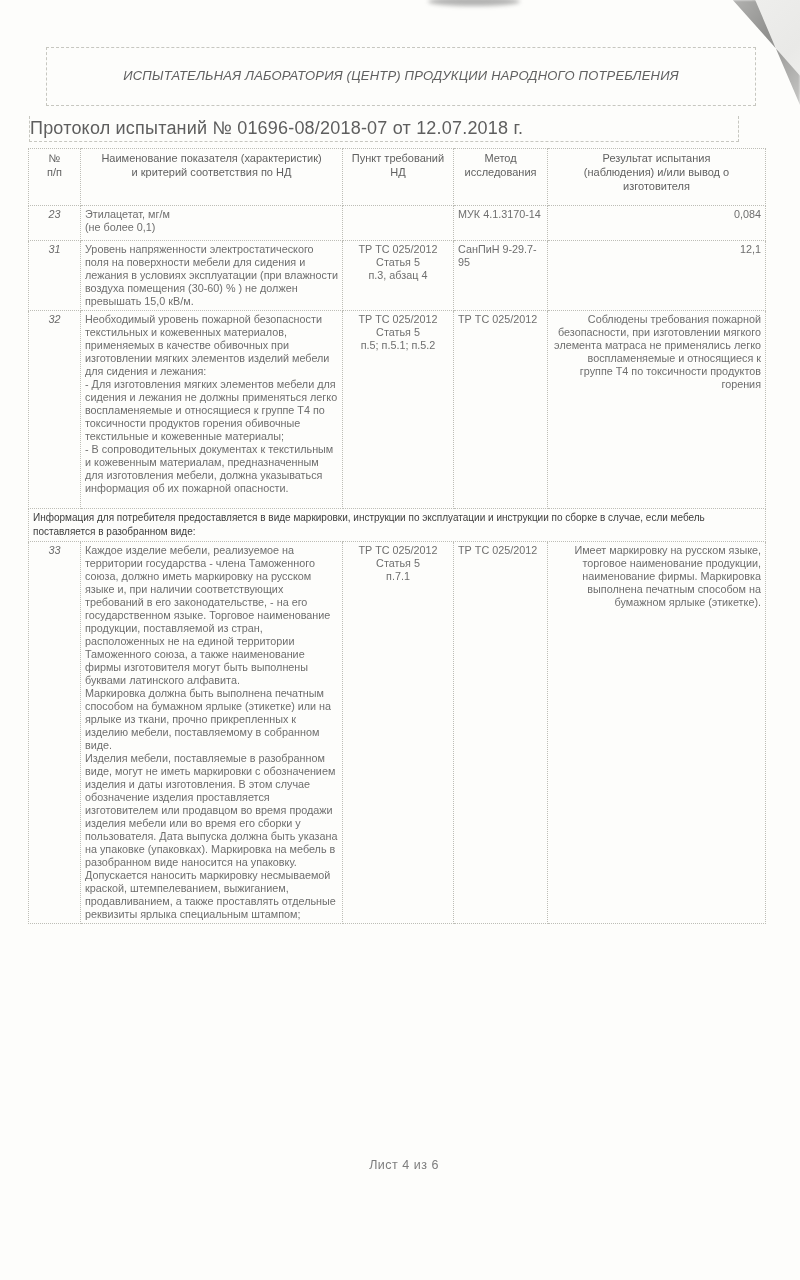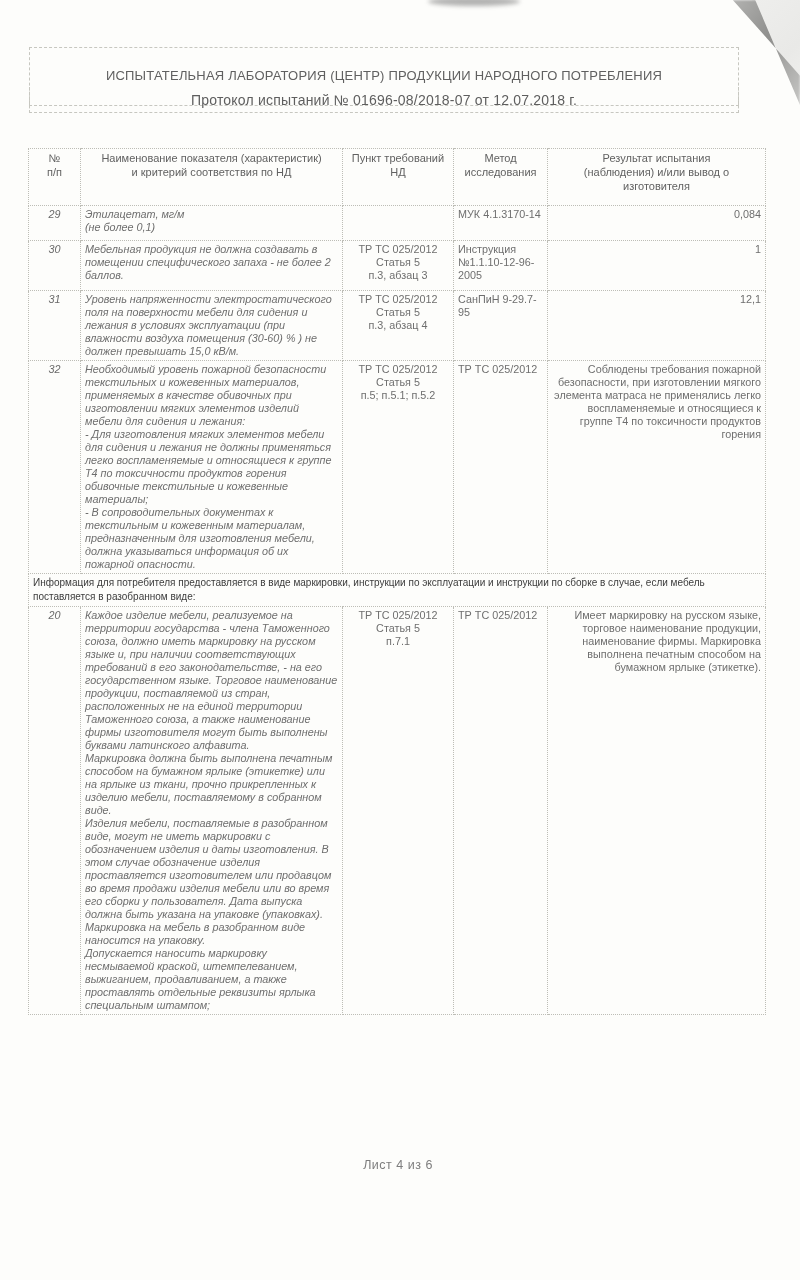--- a/index.html
+++ b/index.html
@@ -21,58 +21,58 @@
     clip-path:polygon(16% 0,44% 0,100% 86%,100% 62%);
     background:linear-gradient(125deg,#b9b9b7 0%,#8f8f8d 45%,#cfcfcd 100%);
     filter:blur(1.2px);
   }
   .top-smudge{
     position:absolute;top:-3px;left:428px;width:92px;height:9px;border-radius:50%;
     background:#777;opacity:.55;filter:blur(2px);
   }
   
   .hdr-box{
-    position:absolute;left:29px;top:47px;width:708px;height:57px;
+    position:absolute;left:46px;top:47px;width:708px;height:57px;
     border:1px dashed #c7c7c0;
     display:flex;flex-direction:column;justify-content:center;align-items:center;
-    text-align:center;color:#606060;
+    text-align:center;font-style:italic;color:#606060;
   }
   .hdr-line{font-size:13px;line-height:16.5px;letter-spacing:.2px;}
   .hdr-line.small{font-size:12.5px;}
   .proto-box{
-    position:absolute;left:29px;top:87px;width:708px;height:25px;
+    position:absolute;left:29px;top:116px;width:708px;height:25px;
     border:1px dashed #c7c7c0;border-top:none;
-    display:flex;justify-content:center;align-items:center;
-    font-size:14px;color:#5e5e5e;letter-spacing:.2px;
+    display:flex;align-items:center;
+    font-size:18px;color:#5e5e5e;letter-spacing:.2px;
   }
   
   table.results{
     position:absolute;left:28px;top:148px;width:737px;
     border-collapse:collapse;table-layout:fixed;
     font-size:10.8px;line-height:13px;color:#6e6e6e;
   }
   table.results td,table.results th{
     border:1px dotted #bdbdb6;
     white-space:pre-line;
     padding:2px 4px;
     vertical-align:top;
     font-weight:normal;
   }
   th.h{vertical-align:middle;text-align:center;font-size:11px;line-height:14px;color:#616161;}
   td.c-num{text-align:center;vertical-align:middle;font-style:italic;color:#6a6a6a;}
-  td.c-name{text-align:left;font-style:italic;}
+  td.c-name{text-align:left;}
   td.c-ref{text-align:center;}
   td.c-met{text-align:left;}
   td.c-res{text-align:right;vertical-align:middle;}
   td.note{
     font-weight:bold;color:#3c3c3c;font-size:10px;line-height:14px;
     padding:2px 3px;white-space:normal;
   }
   .footer{
-    position:absolute;left:8px;top:1158px;width:780px;text-align:center;
+    position:absolute;left:14px;top:1158px;width:780px;text-align:center;
     font-size:12.5px;color:#7d7d7d;letter-spacing:.5px;
   }
 </style>
 </head>
 <body>
 
 <div class="corner-fold">
   <div class="fold-under"></div>
   <div class="fold-shadow"></div>
 </div>
@@ -103,39 +103,28 @@
       <th class="h">Пункт требований
 НД</th>
       <th class="h">Метод
 исследования</th>
       <th class="h">Результат испытания
 (наблюдения) и/или вывод о
 изготовителя</th>
     </tr>
 
     <tr style="height:35px">
-      <td class="c-num">29</td>
+      <td class="c-num">23</td>
       <td class="c-name">Этилацетат, мг/м
 (не более 0,1)</td>
       <td class="c-ref"></td>
       <td class="c-met">МУК 4.1.3170-14</td>
       <td class="c-res">0,084</td>
     </tr>
 
-    <tr style="height:50px">
-      <td class="c-num">30</td>
-      <td class="c-name">Мебельная продукция не должна создавать в помещении специфического запаха - не более 2 баллов.</td>
-      <td class="c-ref">ТР ТС 025/2012
-Статья 5
-п.3, абзац 3</td>
-      <td class="c-met">Инструкция
-№1.1.10-12-96-
-2005</td>
-      <td class="c-res">1</td>
-    </tr>
 
     <tr style="height:59px">
       <td class="c-num">31</td>
       <td class="c-name">Уровень напряженности электростатического поля на поверхности мебели для сидения и лежания в условиях эксплуатации (при влажности воздуха помещения (30-60) % ) не должен превышать 15,0 кВ/м.</td>
       <td class="c-ref">ТР ТС 025/2012
 Статья 5
 п.3, абзац 4</td>
       <td class="c-met">СанПиН 9-29.7-95</td>
       <td class="c-res">12,1</td>
     </tr>
@@ -150,21 +139,21 @@
 п.5; п.5.1; п.5.2</td>
       <td class="c-met">ТР ТС 025/2012</td>
       <td class="c-res">Соблюдены требования пожарной безопасности, при изготовлении мягкого элемента матраса  не применялись легко воспламеняемые и относящиеся к группе Т4 по токсичности продуктов горения</td>
     </tr>
 
     <tr style="height:30px">
       <td class="note" colspan="5">Информация для потребителя предоставляется в виде маркировки, инструкции по эксплуатации и инструкции по сборке в случае, если мебель поставляется в разобранном виде:</td>
     </tr>
 
     <tr style="height:376px">
-      <td class="c-num">20</td>
+      <td class="c-num">33</td>
       <td class="c-name">Каждое изделие мебели, реализуемое на территории государства - члена Таможенного союза, должно иметь маркировку на русском языке и, при наличии соответствующих требований в его законодательстве, - на его государственном языке. Торговое наименование продукции, поставляемой из стран, расположенных не на единой территории Таможенного союза, а также наименование фирмы изготовителя могут быть выполнены буквами латинского алфавита.
 Маркировка должна быть выполнена печатным способом на бумажном ярлыке (этикетке) или на ярлыке из ткани, прочно прикрепленных к изделию мебели, поставляемому в собранном виде.
 Изделия мебели, поставляемые в разобранном виде, могут не иметь маркировки с обозначением изделия и даты изготовления. В этом случае обозначение изделия проставляется изготовителем или продавцом во время продажи изделия мебели или во время его сборки у пользователя. Дата выпуска должна быть указана на упаковке (упаковках). Маркировка на мебель в разобранном виде наносится на упаковку.
 Допускается наносить маркировку несмываемой краской, штемпелеванием, выжиганием, продавливанием, а также проставлять отдельные реквизиты ярлыка специальным штампом;</td>
       <td class="c-ref">ТР ТС 025/2012
 Статья 5
 п.7.1</td>
       <td class="c-met">ТР ТС 025/2012</td>
       <td class="c-res">Имеет маркировку на русском языке, торговое наименование продукции, наименование фирмы. Маркировка выполнена печатным способом на бумажном ярлыке (этикетке).</td>
     </tr>

